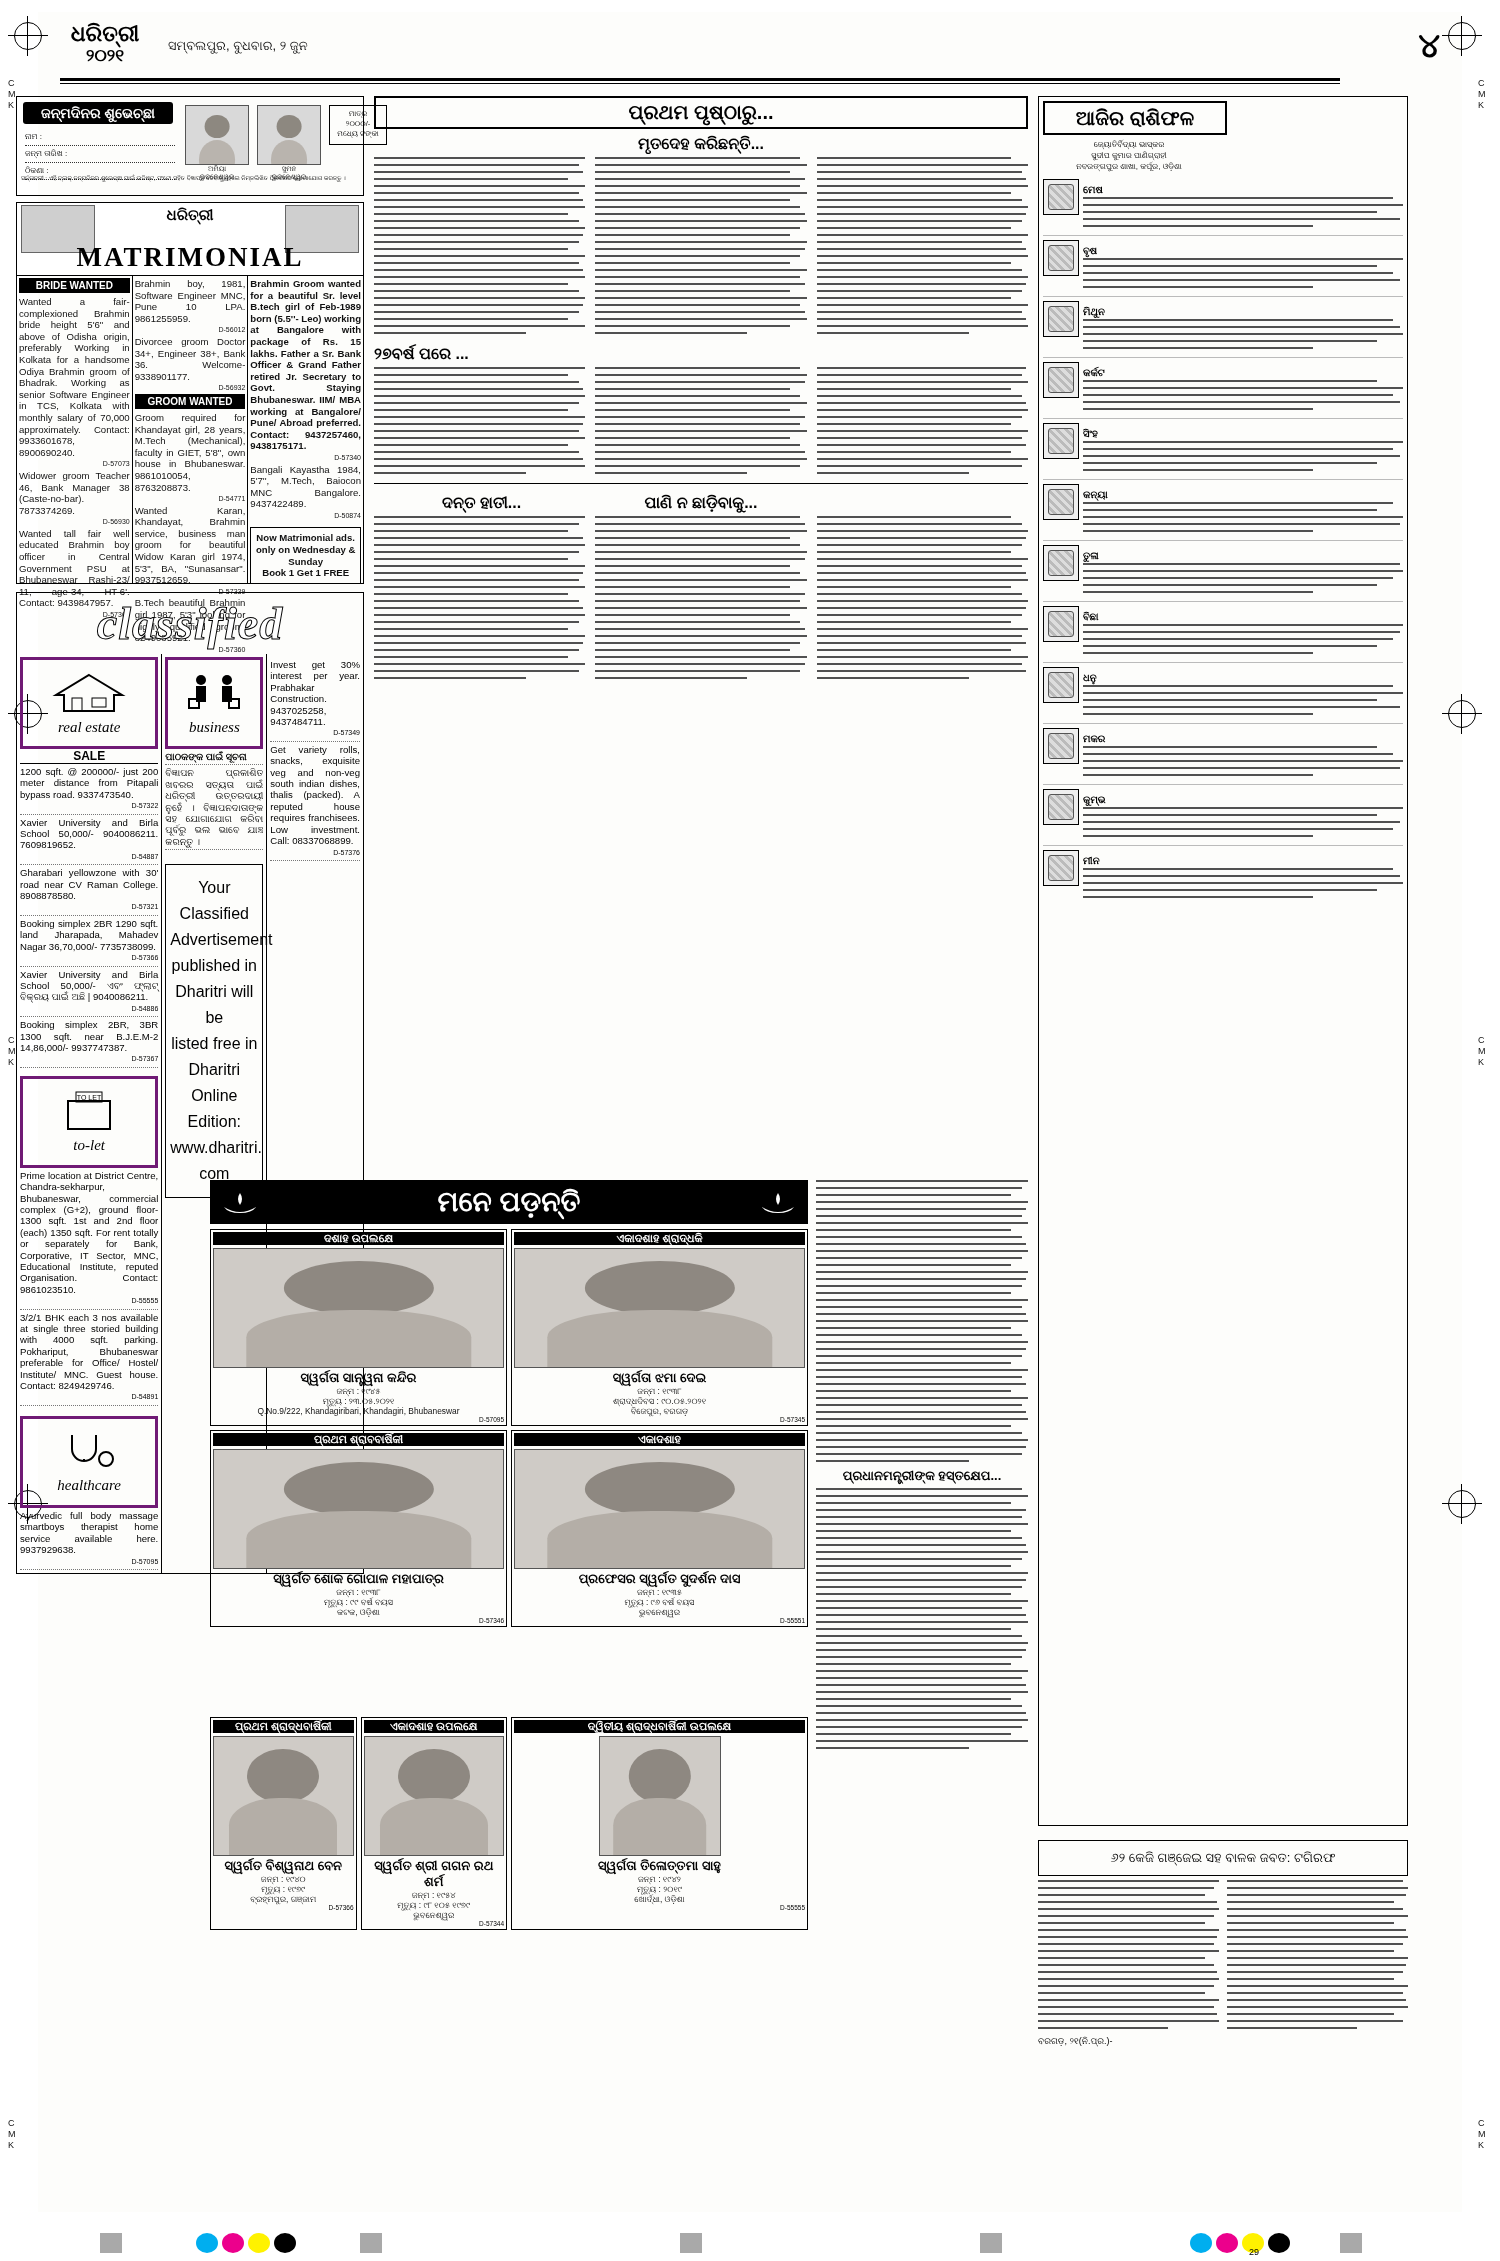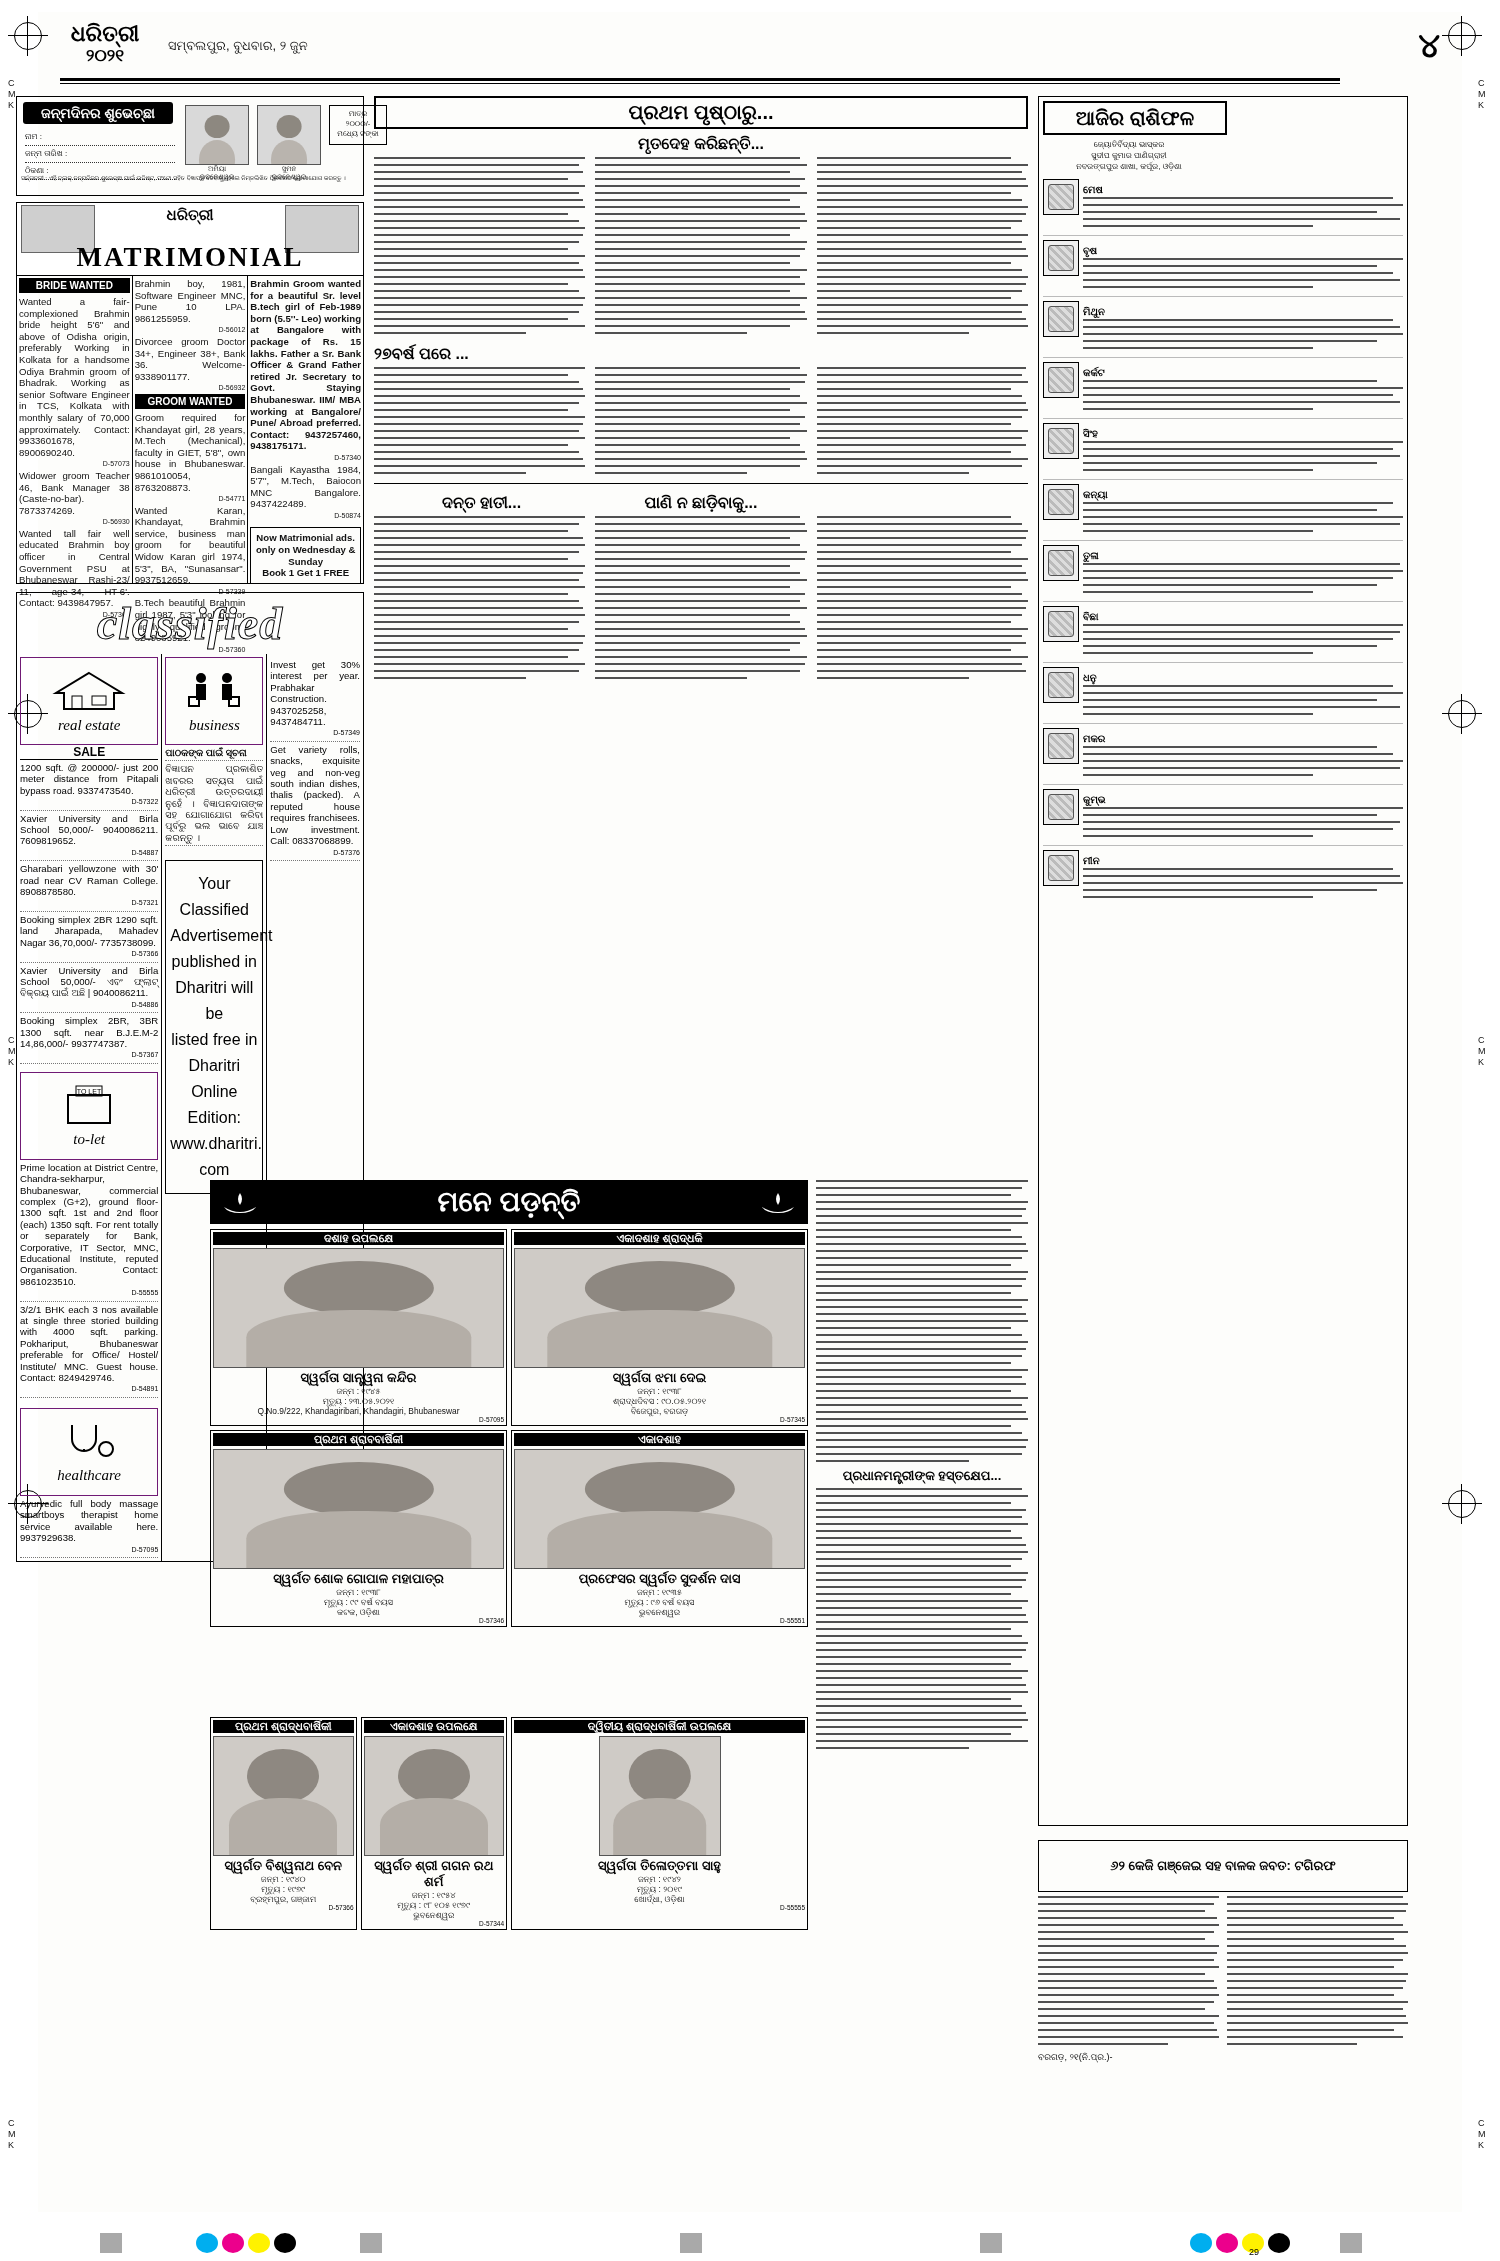--- a/index.html
+++ b/index.html
@@ -44,21 +44,21 @@
   .matri-banner{position:relative;height:72px;border-bottom:1px solid #000;overflow:hidden;background:#fff;}
   .matri-word{position:absolute;left:0;bottom:2px;width:100%;text-align:center;font-size:27px;font-weight:bold;letter-spacing:2px;font-family:"Liberation Serif",serif;}
   .matri-art{position:absolute;top:2px;width:72px;height:46px;background:#cfcfcf;border:1px solid #666;}
   .mat-head{background:#000;color:#fff;font-size:10px;font-weight:bold;text-align:center;padding:2px 0;}
   .mcol{font-size:9.6px;line-height:11.6px;text-align:justify;color:#111;}
   .ref{font-size:7px;text-align:right;display:block;}
 
   
   #classified{left:16px;top:592px;width:348px;height:1585px;}
   .classified-word{font-size:46px;font-weight:bold;font-style:italic;text-align:center;letter-spacing:1px;font-family:"Liberation Serif",serif;-webkit-text-stroke:1px #000;color:#fff;}
-  .cat{border:1px solid #701a75;height:86px;position:relative;display:flex;align-items:center;justify-content:center;flex-direction:column;}
+  .cat{border:3px solid #701a75;height:86px;position:relative;display:flex;align-items:center;justify-content:center;flex-direction:column;}
   .cat .catname{font-family:"Liberation Serif",serif;font-style:italic;font-size:15px;margin-top:4px;}
   .sale-head{text-align:center;font-weight:bold;font-size:12px;border-bottom:1px solid #000;}
   .ad{font-size:9.6px;line-height:11.4px;text-align:justify;border-bottom:1px dotted #777;padding:2px 0;}
 
   
   #obit{left:210px;top:1180px;width:598px;height:997px;}
   .obit-banner{background:#000;color:#fff;text-align:center;font-size:28px;font-weight:bold;height:44px;line-height:44px;position:relative;}
   .obit-card{border:1px solid #000;box-sizing:border-box;padding:2px;}
   .obit-top{background:#000;color:#fff;font-size:11px;text-align:center;font-weight:bold;}
   .obit-photo{height:118px;background:#cfcbc6;border:1px solid #555;margin:3px auto 2px;position:relative;overflow:hidden;}
@@ -77,21 +77,21 @@
   
   #rashi{left:1038px;top:96px;width:370px;height:1730px;}
   .rashi-title{border:2px solid #000;text-align:center;font-size:20px;font-weight:bold;line-height:22px;padding:4px 0;}
   .rashi-row{display:flex;gap:4px;margin-top:4px;border-bottom:1px solid #bbb;padding-bottom:3px;}
   .rashi-icon{width:34px;height:34px;border:1px solid #000;flex:0 0 34px;background:#efefef;position:relative;}
   .rashi-icon:after{content:"";position:absolute;inset:4px;border:1px solid #555;border-radius:3px;background:repeating-linear-gradient(45deg,#ddd 0 3px,#bbb 3px 6px);}
   .rashi-body{flex:1;}
   .rashi-name{font-size:10px;font-weight:bold;display:inline;}
 
   .bottom-news{position:absolute;left:1038px;top:1840px;width:370px;}
-  .bn-head{border:1px solid #000;text-align:center;font-weight:bold;font-size:13px;padding:17px 0;}
+  .bn-head{border:1px solid #000;text-align:center;font-weight:normal;font-size:13px;padding:9px 0;}
 
   
   .colorbar{position:absolute;left:0;bottom:0;width:1273px;height:36px;background:#fff;}
   .swatch{position:absolute;top:8px;width:22px;height:20px;}
   .pagefoot{position:absolute;right:14px;bottom:4px;font-size:9px;}
   .center{text-align:center;}
   .bold{font-weight:bold;}
 </style>
 </head>
 <body>

